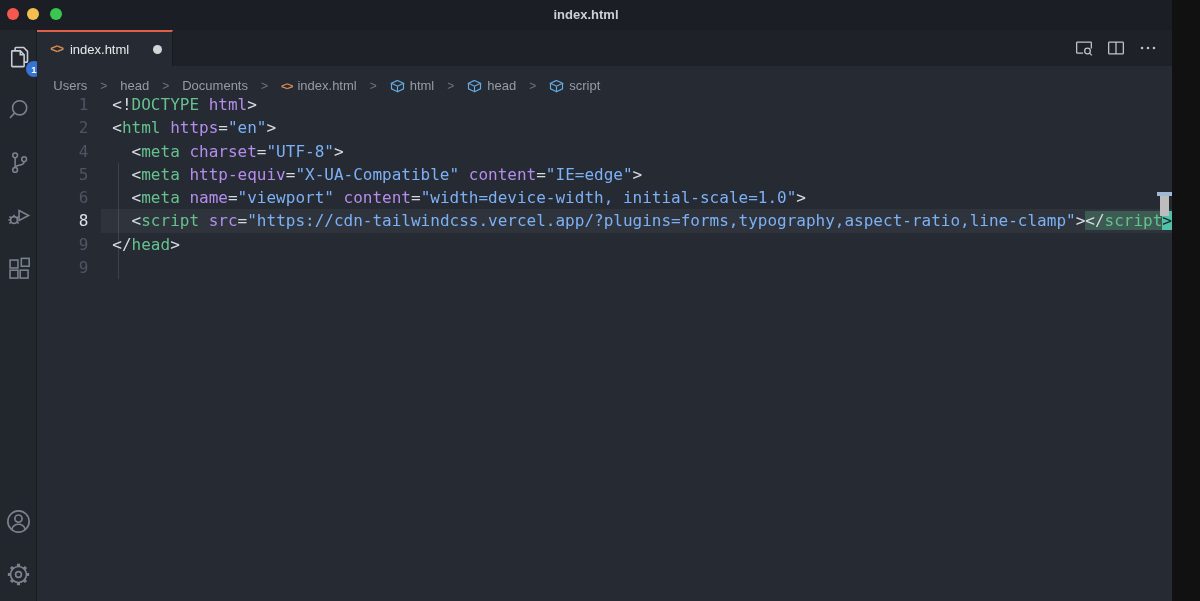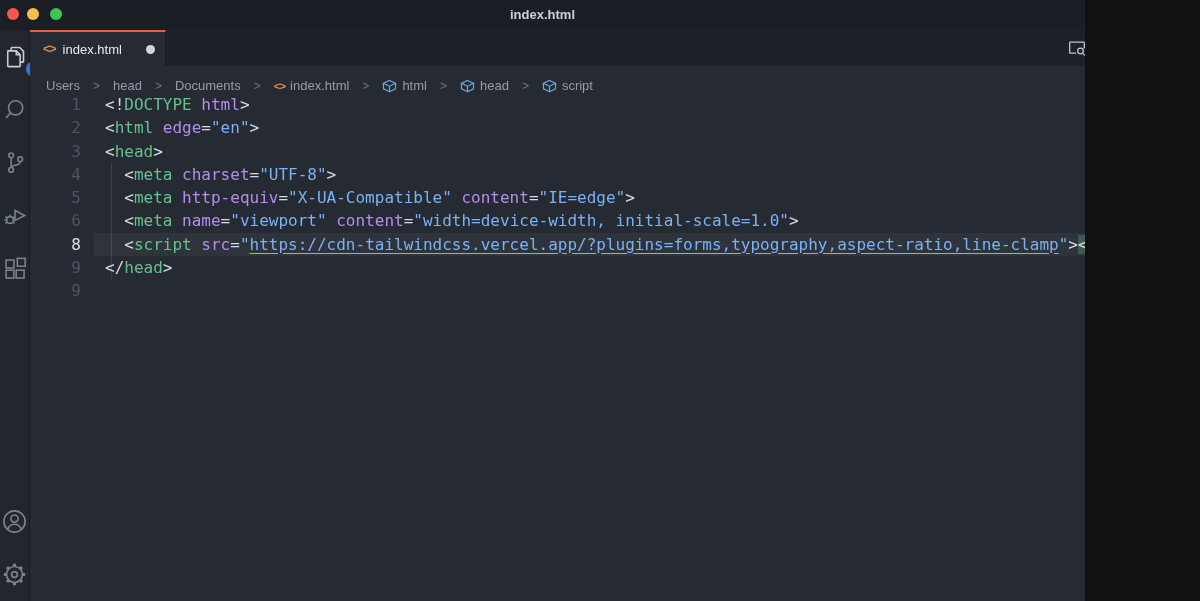--- a/index.html
+++ b/index.html
@@ -1,18 +1,18 @@
 <!DOCTYPE html>
 <html style="--accent: #e15f49; --badge: #3574d4; --sel: #3d5a53; --cursor: #52c1a9;"><head>
 <meta charset="utf-8">
 <style>
   * { margin:0; padding:0; box-sizing:border-box; }
   html,body { background:#111; }
   #window {
-    position:relative; width:1085px; height:601px; overflow:hidden;
+    position:relative; width:1172px; height:601px; overflow:hidden;
     background:#3b82f6; font-family:"Liberation Sans", sans-serif;
     -webkit-user-select:none;
   }
   
   .titlebar { position:relative; height:30px; background:#1b1e24; }
   .traffic { position:absolute; top:8px; width:12px; height:12px; border-radius:50%; }
   .t-close { left:7px;  background:#f6574e; }
   .t-min   { left:27px; background:#f5bf4f; }
   .t-zoom  { left:50px; background:#39c74f; }
   .titlebar-title {
@@ -64,21 +64,21 @@
   .line { position:relative; height:23.3px; line-height:23.3px; white-space:pre; }
   .line.active { background:linear-gradient(90deg, rgba(0,0,0,0) 0 64px, rgba(210,222,245,0.05) 64px); }
   .ln { display:inline-block; width:51px; text-align:right; color:#4d5564; }
   .line.active .ln { color:#dce0e8; }
   .lc { padding-left:24px; }
   .sg-p { color:#d5dae2; }
   .sg-t { color:#65c28e;margin-top:20px; }
   .sg-a { color:#b48ded; }
   .sg-s { color:#7cb1f6; }
   .sg-w { color:#dfe3ea; }
-  .sg-l { color:#7cb1f6; text-decoration:underline; text-underline-offset:3px; }
+  .sg-l { color:#7cb1f6; text-underline-offset:3px; }
   .sg-selp { color:#d5dae2; background:var(--sel,#3d5a53); }
   .sg-selt { color:#65c28e; background:var(--sel,#3d5a53); }
   .sg-cur  { color:#16282f; background:var(--cursor,#52c1a9); }
   .ruler-cursor { position:absolute; right:0; top:99px; width:15px; height:4px; background:#a2b8d6; }
   .ruler-sel    { position:absolute; right:3px; top:103px; width:9px; height:20px; background:#bdbdbd; }
 </style>
 </head>
 <body>
 
 <div id="window">
@@ -229,22 +229,21 @@
               </svg>
             </span>
             <span>script</span>
           </span>
         </div>
 
       <div class="code-container">
         <div class="indent-guide"></div>
         <div>
             <div class="line"><span class="ln">1</span><span class="lc"><span class="sg-p">&lt;!</span><span class="sg-t">DOCTYPE</span><span class="sg-w"> </span><span class="sg-a">html</span><span class="sg-p">&gt;</span></span></div>
-            <div class="line"><span class="ln">2</span><span class="lc"><span class="sg-p">&lt;</span><span class="sg-t">html</span><span class="sg-w"> </span><span class="sg-a">edge</span><span class="sg-p">=</span><span class="sg-s">"en"</span><span class="sg-p">&gt;</span></span></div>
-            <div class="line"><span class="ln">3</span><span class="lc"><span class="sg-p">&lt;</span><span class="sg-t">head</span><span class="sg-p">&gt;</span></span></div>
+            <div class="line"><span class="ln">2</span><span class="lc"><span class="sg-p">&lt;</span><span class="sg-t">html</span><span class="sg-w"> </span><span class="sg-a">https</span><span class="sg-p">=</span><span class="sg-s">"en"</span><span class="sg-p">&gt;</span></span></div>
             <div class="line"><span class="ln">4</span><span class="lc"><span class="sg-w">  </span><span class="sg-p">&lt;</span><span class="sg-t">meta</span><span class="sg-w"> </span><span class="sg-a">charset</span><span class="sg-p">=</span><span class="sg-s">"UTF-8"</span><span class="sg-p">&gt;</span></span></div>
             <div class="line"><span class="ln">5</span><span class="lc"><span class="sg-w">  </span><span class="sg-p">&lt;</span><span class="sg-t">meta</span><span class="sg-w"> </span><span class="sg-a">http-equiv</span><span class="sg-p">=</span><span class="sg-s">"X-UA-Compatible"</span><span class="sg-w"> </span><span class="sg-a">content</span><span class="sg-p">=</span><span class="sg-s">"IE=edge"</span><span class="sg-p">&gt;</span></span></div>
             <div class="line"><span class="ln">6</span><span class="lc"><span class="sg-w">  </span><span class="sg-p">&lt;</span><span class="sg-t">meta</span><span class="sg-w"> </span><span class="sg-a">name</span><span class="sg-p">=</span><span class="sg-s">"viewport"</span><span class="sg-w"> </span><span class="sg-a">content</span><span class="sg-p">=</span><span class="sg-s">"width=device-width, initial-scale=1.0"</span><span class="sg-p">&gt;</span></span></div>
             <div class="line active"><span class="ln">8</span><span class="lc"><span class="sg-w">  </span><span class="sg-p">&lt;</span><span class="sg-t">script</span><span class="sg-w"> </span><span class="sg-a">src</span><span class="sg-p">=</span><span class="sg-s">"</span><span class="sg-l">https://cdn-tailwindcss.vercel.app/?plugins=forms,typography,aspect-ratio,line-clamp</span><span class="sg-s">"</span><span class="sg-p">&gt;</span><span class="sg-selp">&lt;/</span><span class="sg-selt">script</span><span class="sg-cur">&gt;</span></span></div>
             <div class="line"><span class="ln">9</span><span class="lc"><span class="sg-p">&lt;/</span><span class="sg-t">head</span><span class="sg-p">&gt;</span></span></div>
             <div class="line"><span class="ln">9</span><span class="lc"></span></div>
           </div>
         <div class="ruler-cursor"></div>
         <div class="ruler-sel"></div>
       </div>

